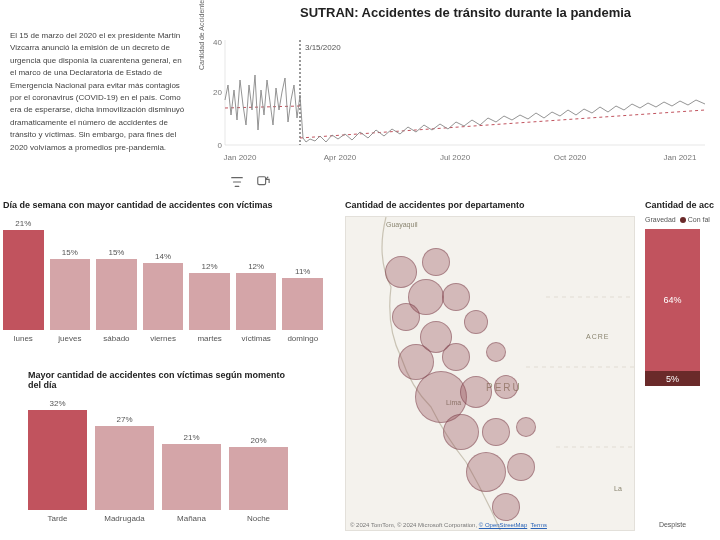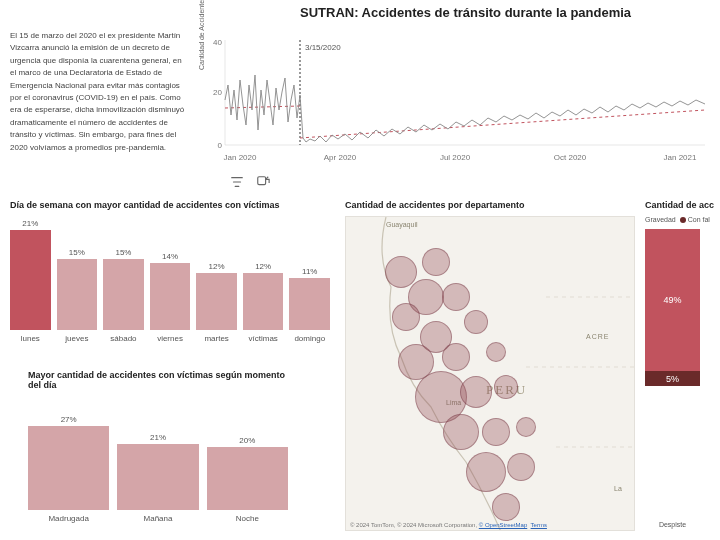--- a/index.html
+++ b/index.html
@@ -9,38 +9,38 @@
   .intro { position: absolute; top: 30px; left: 10px; width: 180px; font-size: 8px; line-height: 1.55; color: #444; }
   .timeline { position: absolute; top: 30px; left: 200px; width: 510px; height: 140px; }
   .timeline .yaxis-label { position: absolute; left: -2px; top: 40px; transform: rotate(-90deg); transform-origin: left top; font-size: 7px; color: #666; }
   .timeline svg { display: block; }
   .tick-label { font-size: 8px; fill: #777; text-anchor: middle; }
   .ytick { font-size: 8px; fill: #777; text-anchor: end; }
   .annot { font-size: 8px; fill: #555; }
   .filter-icons { position: absolute; top: 175px; left: 230px; display: flex; gap: 12px; }
   .filter-icons svg { display: block; }
   .section-title { font-size: 9px; font-weight: 600; color: #222; }
-  .weekday { position: absolute; top: 200px; left: 10px; width: 320px; }
+  .weekday { position: absolute; top: 200px; left: 3px; width: 320px; }
   .weekday .section-title { margin-bottom: 18px; }
   .wk-bars { display: flex; gap: 6px; align-items: flex-end; height: 115px; }
   .wk-col { flex: 1; display: flex; flex-direction: column; align-items: center; }
   .wk-val { font-size: 8px; color: #555; margin-bottom: 2px; }
   .wk-bar { width: 100%; background: #d4a5a8; }
   .wk-bar.top { background: #c1535e; }
   .wk-lab { font-size: 8px; color: #555; margin-top: 4px; }
   .moment { position: absolute; top: 370px; left: 28px; width: 260px; }
   .moment .section-title { margin-bottom: 18px; }
   .mm-bars { display: flex; gap: 8px; align-items: flex-end; height: 115px; }
   .mm-col { flex: 1; display: flex; flex-direction: column; align-items: center; }
   .map-sec { position: absolute; top: 200px; left: 345px; width: 290px; }
   .map-sec .section-title { margin-bottom: 6px; }
   .map-holder { width: 290px; height: 315px; background: #f4f2ed; border: 1px solid #e3e0da; position: relative; overflow: hidden; }
   .map-credit { position: absolute; bottom: 2px; left: 4px; font-size: 6px; color: #777; }
   .map-credit a { color: #2a64b8; text-decoration: underline; }
-  .country { position: absolute; font-size: 13px; letter-spacing: 2px; color: #a09880; font-family: Liberation Serif, serif; }
+  .country { position: absolute; font-size: 10px; letter-spacing: 2px; color: #a09880; }
   .city { position: absolute; font-size: 7px; color: #8a8570; }
   .bubble { position: absolute; border-radius: 50%; background: rgba(150,80,90,0.35); border: 1px solid rgba(120,60,70,0.45); transform: translate(-50%, -50%); }
   .sev { position: absolute; top: 200px; left: 645px; width: 75px; }
   .sev .section-title { margin-bottom: 6px; white-space: nowrap; }
   .sev-legend { font-size: 7px; color: #555; margin-bottom: 6px; }
   .sev-legend .dot { display: inline-block; width: 6px; height: 6px; border-radius: 50%; background: #6a2a2a; margin: 0 2px 0 4px; vertical-align: middle; }
   .sev-stack { width: 55px; height: 290px; display: flex; flex-direction: column; }
   .sev-seg { width: 100%; display: flex; align-items: center; justify-content: center; font-size: 9px; color: #fff; }
   .sev-top { background: #bfbfbf; }
   .sev-mid { background: #c1535e; }
@@ -131,20 +131,25 @@
           <div class="wk-bar" style="height: 52px;"></div>
           <div class="wk-lab">domingo</div>
         </div>
       </div>
   </div>
 
   <div class="moment">
     <div class="section-title">Mayor cantidad de accidentes con víctimas según momento del día</div>
     <div class="mm-bars" id="mm-bars">
         <div class="mm-col">
+          <div class="wk-val">32%</div>
+          <div class="wk-bar top" style="height: 100px;"></div>
+          <div class="wk-lab">Tarde</div>
+        </div>
+        <div class="mm-col">
           <div class="wk-val">27%</div>
           <div class="wk-bar" style="height: 84px;"></div>
           <div class="wk-lab">Madrugada</div>
         </div>
         <div class="mm-col">
           <div class="wk-val">21%</div>
           <div class="wk-bar" style="height: 66px;"></div>
           <div class="wk-lab">Mañana</div>
         </div>
         <div class="mm-col">
@@ -194,18 +199,18 @@
         <div class="bubble" style="left: 160px; top: 290px; width: 28px; height: 28px;"></div>
       </div>
   </div>
 
   <div class="sev">
     <div class="section-title">Cantidad de acc</div>
     <div class="sev-legend">
       <span>Gravedad</span><span class="dot"></span><span>Con fal</span>
     </div>
     <div class="sev-stack" id="sev-stack">
-        <div class="sev-seg sev-mid" style="flex: 0 0 49%;">49%</div>
+        <div class="sev-seg sev-mid" style="flex: 0 0 49%;">64%</div>
         <div class="sev-seg sev-bot" style="flex: 0 0 5%;">5%</div>
       </div>
     <div class="sev-cap">Despiste</div>
   </div>
 </div>
 
 </body></html>

